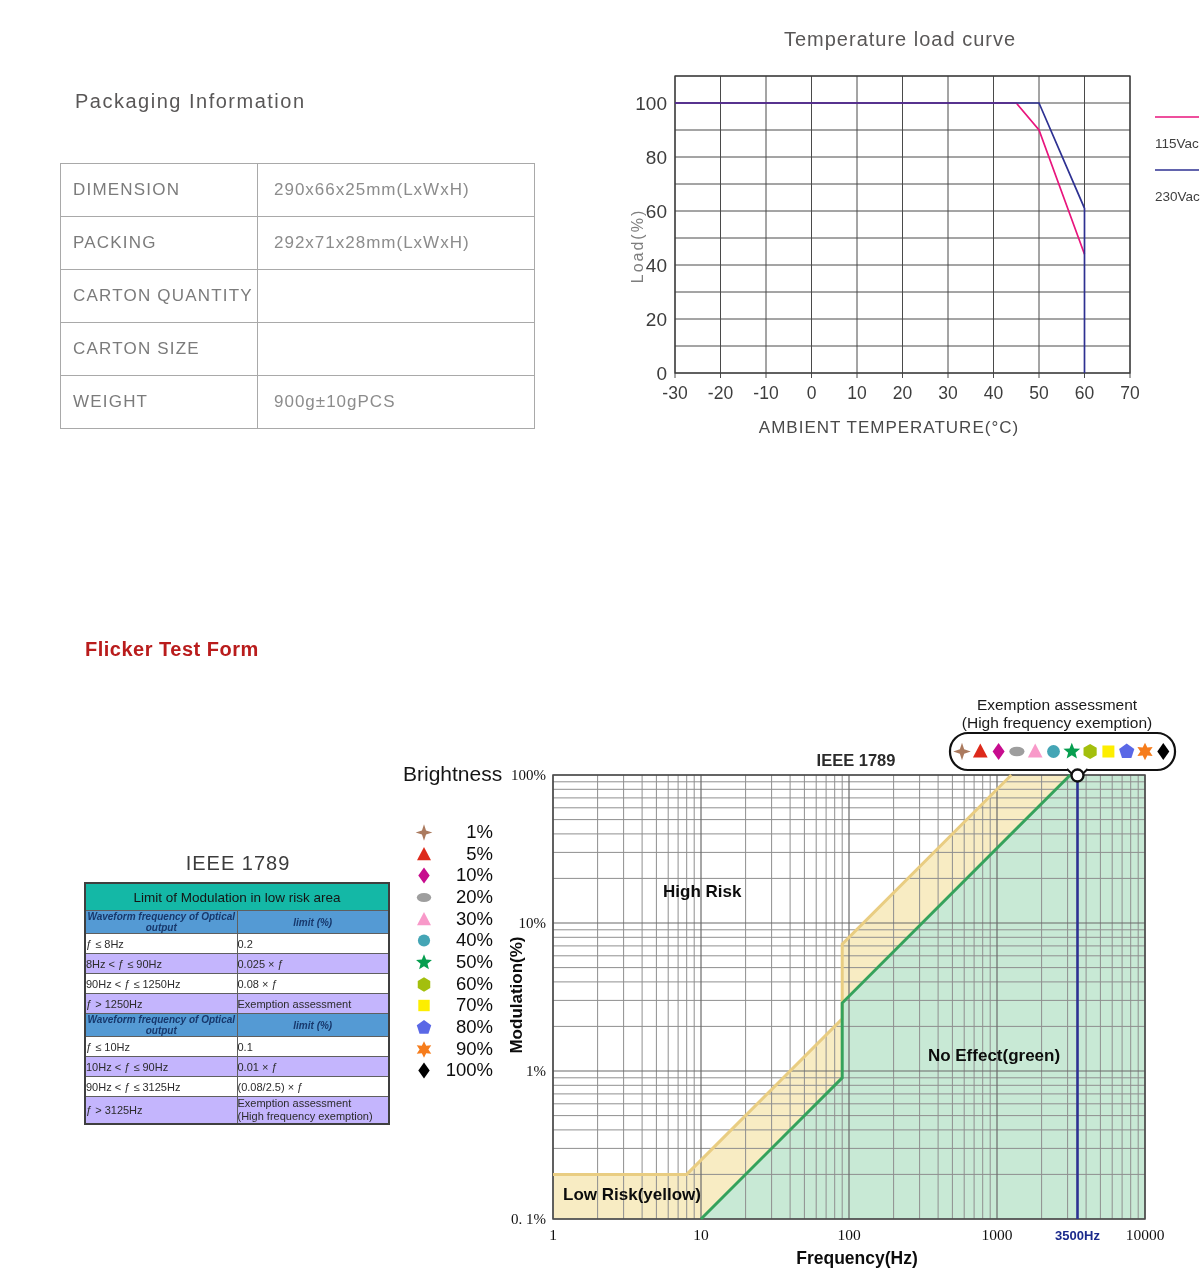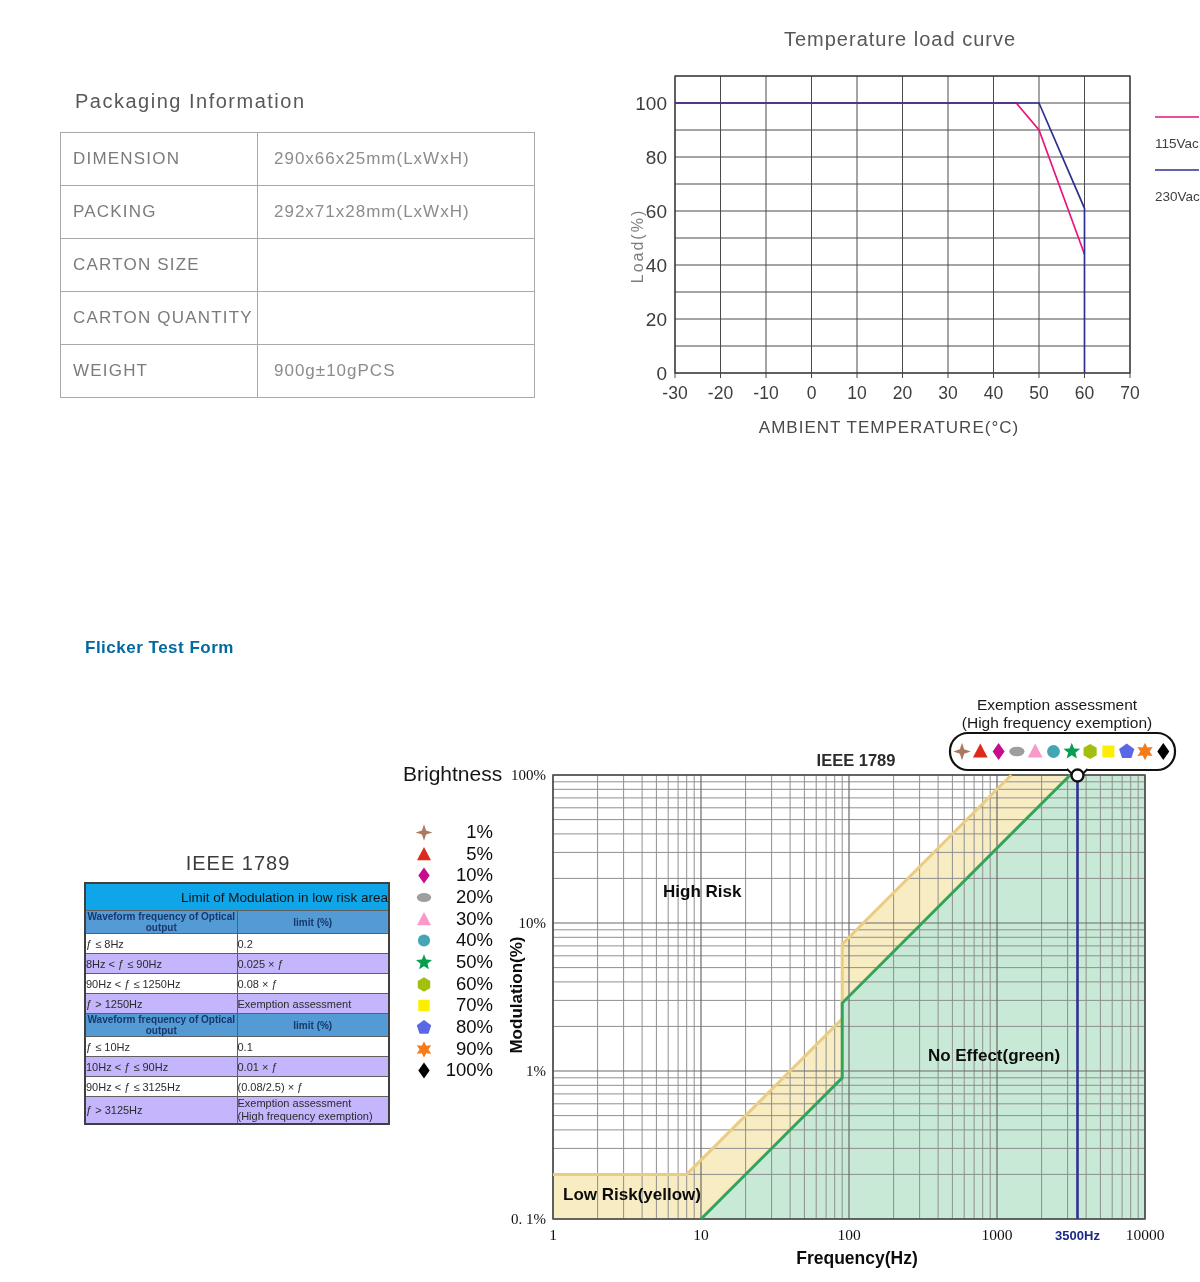--- a/index.html
+++ b/index.html
@@ -3,34 +3,34 @@
 <meta charset="utf-8">
 <style>
   html,body{margin:0;padding:0;background:#fff;}
   body{font-family:"Liberation Sans",sans-serif;}
   #page{position:relative;width:1200px;height:1282px;background:#fff;overflow:hidden;}
   .abs{position:absolute;}
 
   
   .pack-title{left:75px;top:90px;font-size:20px;color:#595757;font-weight:500;letter-spacing:1.5px;}
   .pack-table{left:60px;top:132px;}
-  .pack-table table{border-collapse:collapse;width:475px;table-layout:fixed;}
+  .pack-table table{border-collapse:collapse;width:475px;table-layout:fixed;margin-top:31px;}
   .pack-table td{border:1px solid #a9a9a9;height:50px;vertical-align:middle;}
   .pack-table td.lbl{width:183px;color:#7b7b7b;font-size:17px;letter-spacing:1.2px;padding-left:12px;}
   .pack-table td.val{color:#8c8c8c;font-size:17px;letter-spacing:1px;padding-left:16px;}
 
   
-  .flicker-title{left:85px;top:638px;font-size:17px;color:#0369a1;font-weight:700;letter-spacing:.5px;}
+  .flicker-title{left:85px;top:638px;font-size:20px;color:#b91c1c;font-weight:700;letter-spacing:.5px;}
 
   .ieee-block{left:84px;top:852px;width:308px;}
   .ieee-title{text-align:center;font-size:20px;color:#3c3c3c;letter-spacing:1px;margin-bottom:7px;}
   .ieee-block table{border-collapse:collapse;width:306px;table-layout:fixed;border:2px solid #3f3f3f;}
   .ieee-block td,.ieee-block th{border:1px solid #5f5f5f;padding:0;}
-  .ieee-block .sec-title td{height:26px;font-size:13.5px;color:#151515;text-align:right;background:#0ea5e9;}
-  .ieee-block .hdr th{background:#549ad4;color:#17386c;font-size:10px;font-weight:700;height:18px;text-align:center;}
+  .ieee-block .sec-title td{height:26px;font-size:13.5px;color:#151515;text-align:center;background:#14b8a6;}
+  .ieee-block .hdr th{background:#549ad4;color:#17386c;font-size:10px;font-weight:700;height:18px;text-align:center;font-style:italic;}
   .ieee-block .c1{width:174px;}
   .ieee-block .c2{width:132px;margin-left:8px;}
   .ieee-block tr.data td{height:19px;font-size:11px;color:#2b2b2b;text-align:left;}
   .ieee-block tr.alt td{background:#c4b5fd;}
   .ieee-block td.two-line{white-space:pre-line;font-size:9.5px;line-height:1.2;}
 
   .bl{left:403px;top:762px;width:110px;}
   .bl-title{font-size:21px;color:#161616;font-weight:500;height:19px;}
   .bl-items{margin-top:40px;}
   .bl-row{display:flex;align-items:center;height:21.7px;padding-left:12px;}
@@ -51,25 +51,25 @@
       <tbody>
           <tr>
         <td class="lbl">DIMENSION</td>
         <td class="val">290x66x25mm(LxWxH)</td>
       </tr>
       <tr>
         <td class="lbl">PACKING</td>
         <td class="val">292x71x28mm(LxWxH)</td>
       </tr>
       <tr>
+        <td class="lbl">CARTON QUANTITY</td>
+        <td class="val"></td>
+      </tr>
+      <tr>
         <td class="lbl">CARTON SIZE</td>
-        <td class="val"></td>
-      </tr>
-      <tr>
-        <td class="lbl">CARTON QUANTITY</td>
         <td class="val"></td>
       </tr>
       <tr>
         <td class="lbl">WEIGHT</td>
         <td class="val">900g±10gPCS</td>
       </tr>
     </tbody>
       </table>
   </div>
 

